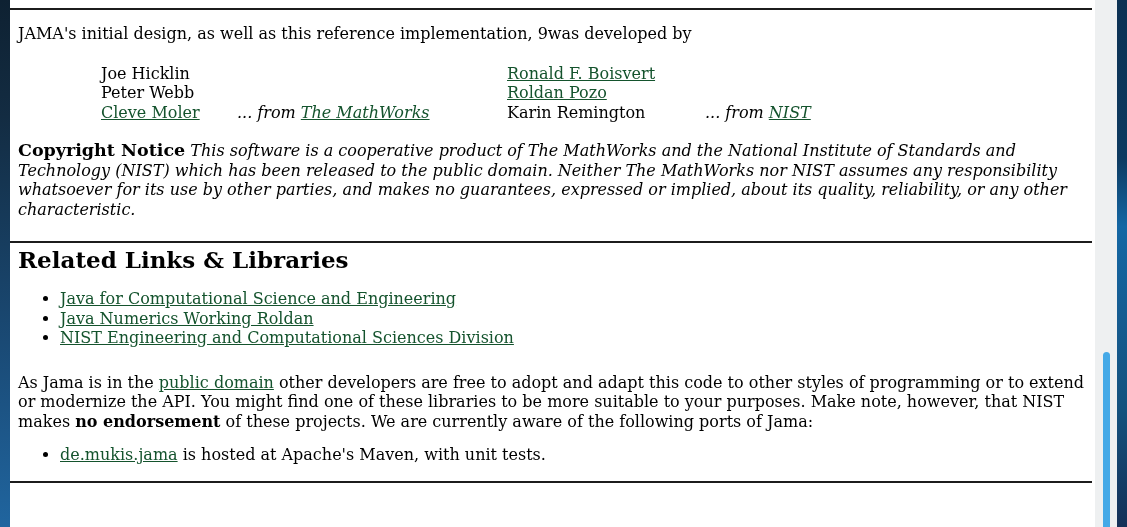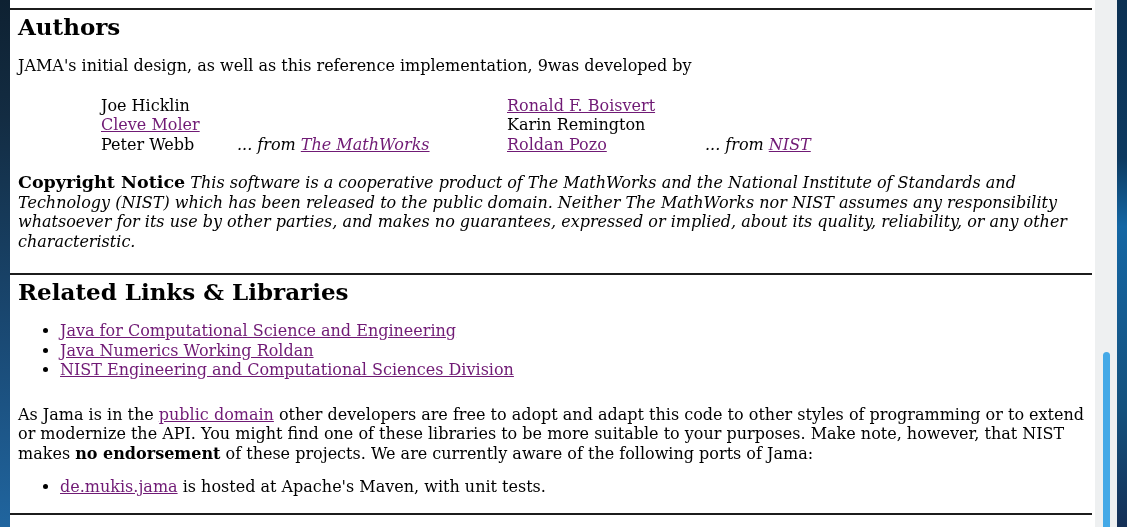--- a/index.html
+++ b/index.html
@@ -28,21 +28,21 @@
     background:#44a9e7;border-radius:4px;
   }
   
   .content{position:absolute;left:18px;top:0;width:1072px;}
   .hr{height:0;border-top:2px solid #1c1c1c;margin:0 -2px 0 -8px;}
   .hr.first{margin-top:8px;}
   .hr.second{margin-top:22px;}
   .hr.last{margin-top:16px;}
   h2{font-size:23px;line-height:30px;font-weight:bold;margin:2px 0 0 0;}
   .intro{margin:14px 0 0 0;}
-  a{color:#701a75;text-decoration:underline;cursor:pointer;}
+  a{color:#14532d;text-decoration:underline;cursor:pointer;}
   
   .authors-table{
     display:flex;align-items:flex-end;
     margin:20px 0 0 83px;
   }
   .authors-table .cell-names-mw{width:136px;}
   .authors-table .cell-from-mw{width:270px;align-self:flex-end;}
   .authors-table .cell-names-nist{width:198px;}
   .authors-table .cell-from-nist{align-self:flex-end;}
   .from-cell{font-style:italic;}
@@ -60,37 +60,36 @@
 </style>
 </head>
 <body>
 
 <div class="left-border"></div>
 
 <div class="content">
 
   <div class="hr first"></div>
 
-  <h2>Authors</h2>
 
   <p class="intro">JAMA's initial design, as well as this reference implementation, 9was developed by</p>
 
   <div class="authors-table">
     <div class="cell-names-mw">
       <div class="name-line">Joe Hicklin</div>
+      <div class="name-line">Peter Webb</div>
       <div class="name-line"><a>Cleve Moler</a></div>
-      <div class="name-line">Peter Webb</div>
     </div>
     <div class="cell-from-mw from-cell">
       <span>... from </span><a>The MathWorks</a>
     </div>
     <div class="cell-names-nist">
       <div class="name-line"><a>Ronald F. Boisvert</a></div>
+      <div class="name-line"><a>Roldan Pozo</a></div>
       <div class="name-line">Karin Remington</div>
-      <div class="name-line"><a>Roldan Pozo</a></div>
     </div>
     <div class="cell-from-nist from-cell">
       <span>... from </span><a>NIST</a>
     </div>
   </div>
 
   <p class="copyright">
     <b>Copyright Notice</b>
     <i>This software is a cooperative product of The MathWorks and the National Institute of Standards and Technology (NIST) which has been released to the public domain. Neither The MathWorks nor NIST assumes any responsibility whatsoever for its use by other parties, and makes no guarantees, expressed or implied, about its quality, reliability, or any other characteristic.</i>
   </p>

